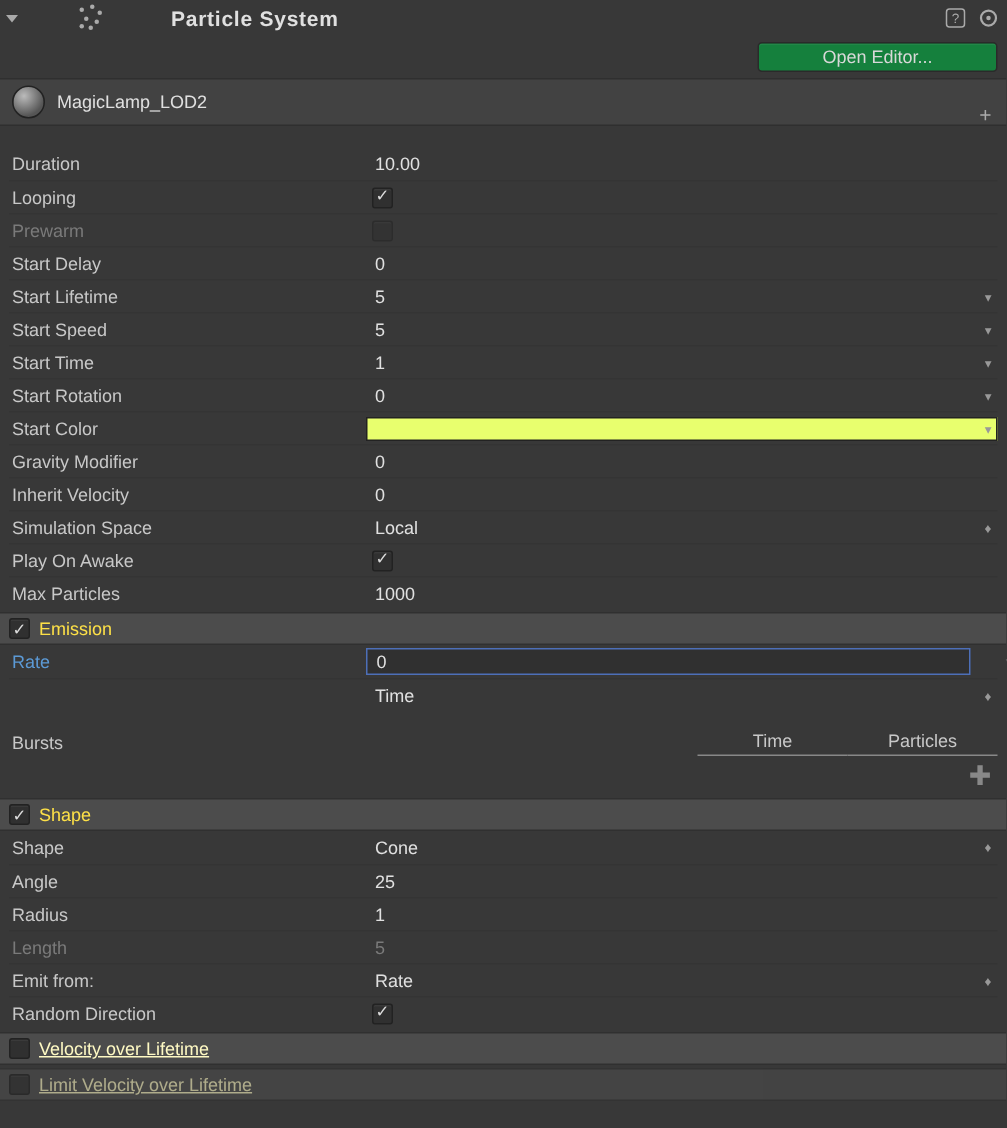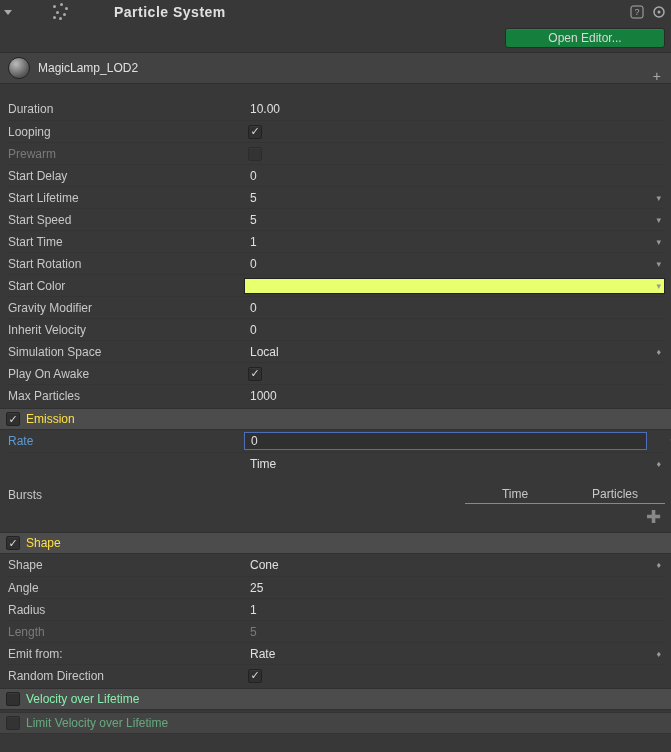--- a/index.html
+++ b/index.html
@@ -206,21 +206,21 @@
   }
   .mod-checkbox.checked::after {
     content: "✓";
     color: #ddd;
     font-size: 11px;
   }
   .mod-label {
     color: #fde047;
     font-size: 12px;
   }
-  .mod-label.dim { color: #86efac; }
+  .mod-label.dim { color: #fef9c3; text-decoration: underline; }
   .rate-label { color: #5c9ad6; }
   .burst-table {
     display: flex;
     margin-left: 240px;
     gap: 0;
   }
   .burst-col {
     width: 100px;
     text-align: center;
     border-bottom: 1px solid #888;

